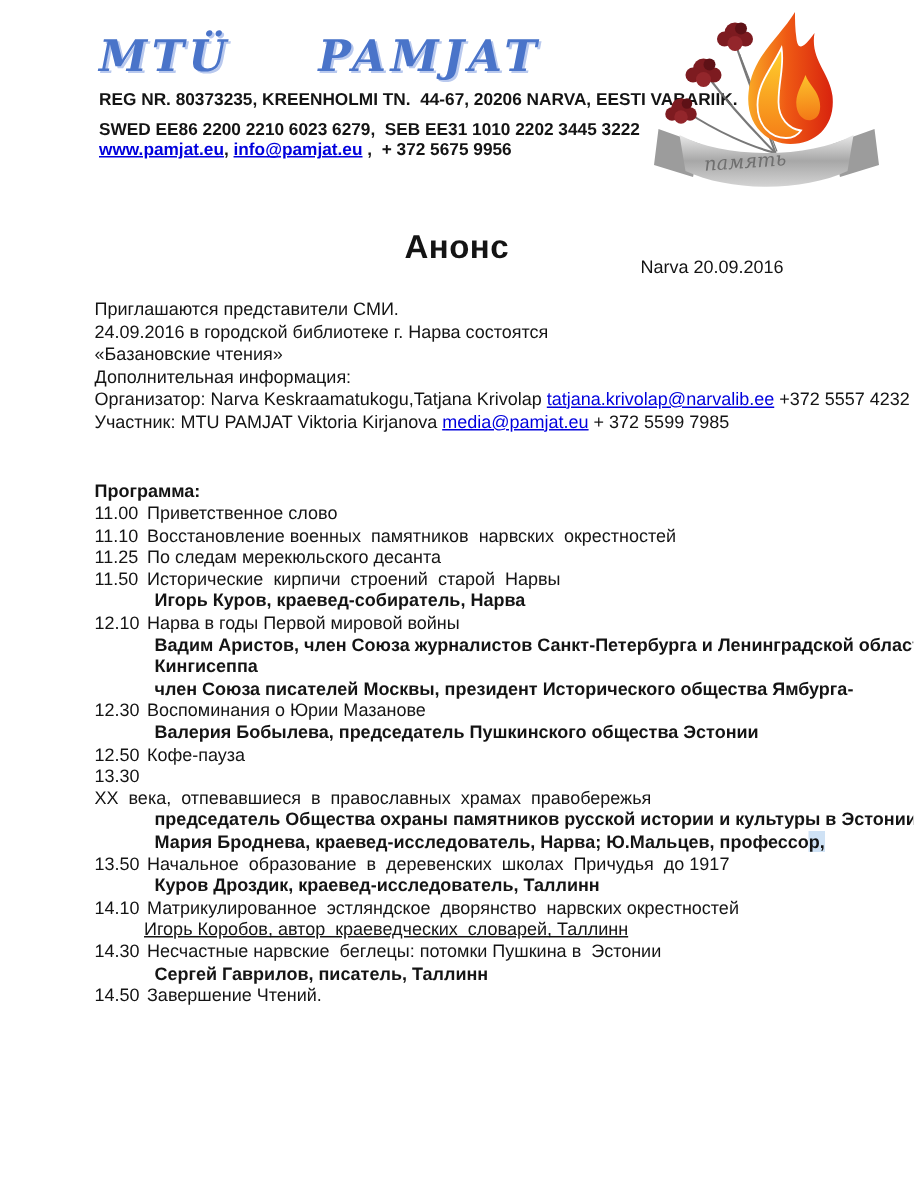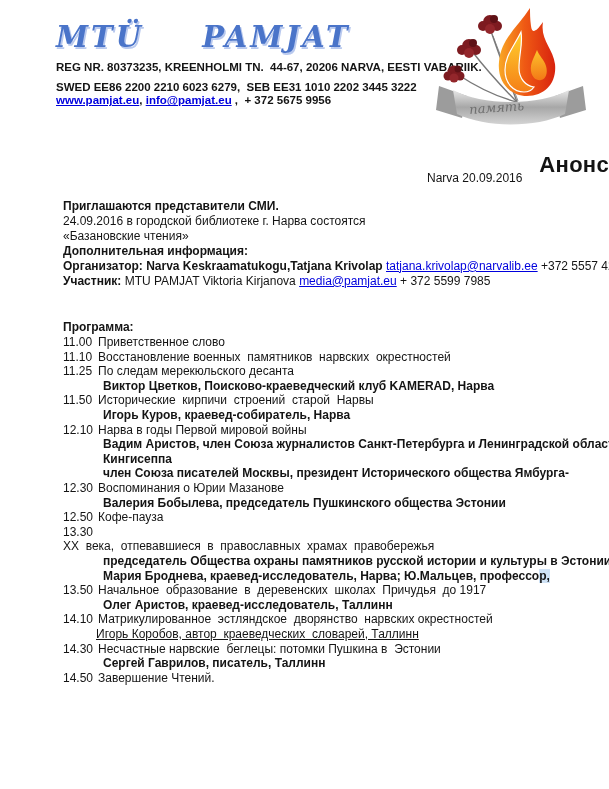--- a/index.html
+++ b/index.html
@@ -4,42 +4,42 @@
 <style>
   html,body{margin:0;padding:0;}
   body{
     width:609px;height:789px;background:#ffffff;position:relative;
     font-family:"Liberation Sans", sans-serif;color:#141414;
     -webkit-font-smoothing:antialiased;
   }
   .page{position:absolute;inset:0;overflow:hidden;background:#fff;}
 
   
-  .header-left{position:absolute;left:56px;top:20px;}
+  .header-left{position:absolute;left:66px;top:20px;}
   .org-script{
     font-family:"DejaVu Serif", serif;font-style:italic;font-weight:700;
     font-size:29px;color:#4a74c9;letter-spacing:3px;word-spacing:16px;
     text-shadow:1.5px 1.5px 0 #b9c9ee;white-space:pre;
   }
   .header-info{margin-top:6px;font-size:11.5px;font-weight:700;line-height:14.2px;white-space:pre;}
   .header-links{font-size:11.5px;font-weight:700;white-space:pre;}
   a.lnk{color:#0000dd;text-decoration:underline;cursor:pointer;}
   .logo-wrap{position:absolute;top:6px;right:20px;width:156px;height:124px;}
 
   .date-line{position:absolute;top:127px;left:427px;font-size:12px;white-space:pre;margin-top:44px;}
 
   .doc-title{
-    position:absolute;top:152px;left:0;right:0;text-align:right;
+    position:absolute;top:152px;left:0;right:0;text-align:center;
     font-size:22px;font-weight:700;letter-spacing:.3px;
   }
 
   
   .content{position:absolute;left:63px;top:199px;right:20px;font-size:12px;}
   .intro div{line-height:14.9px;white-space:pre;}
-  .b{font-weight:700;}
+  .b{font-weight:400;}
 
   .program{margin-top:8px;}
   .prog-heading{font-weight:700;line-height:14.6px;white-space:pre;margin-top:32px;}
   .prog-line{display:flex;line-height:14.6px;}
   .prog-time{width:35px;flex:none;white-space:pre;}
   .prog-text{white-space:pre;}
   .prog-line.speaker{padding-left:40px;font-weight:700;}
   .prog-line.speaker-plain{padding-left:33px;text-decoration:underline;}
   .prog-line.left{padding-left:0;}
   .hl{background:#cfe2f5;}
@@ -141,23 +141,20 @@
             <span class="prog-text">Приветственное слово</span>
           </div>
           <div class="prog-line topic">
             <span class="prog-time">11.10</span>
             <span class="prog-text">Восстановление военных  памятников  нарвских  окрестностей</span>
           </div>
           <div class="prog-line topic">
             <span class="prog-time">11.25</span>
             <span class="prog-text">По следам мерекюльского десанта</span>
           </div>
-          <div class="prog-line speaker">
-            <span class="prog-text">Виктор Цветков, Поисково-краеведческий клуб KAMERAD, Нарва</span>
-          </div>
           <div class="prog-line topic">
             <span class="prog-time">11.50</span>
             <span class="prog-text">Исторические  кирпичи  строений  старой  Нарвы</span>
           </div>
           <div class="prog-line speaker">
             <span class="prog-text">Игорь Куров, краевед-собиратель, Нарва</span>
           </div>
           <div class="prog-line topic">
             <span class="prog-time">12.10</span>
             <span class="prog-text">Нарва в годы Первой мировой войны</span>
@@ -192,21 +189,21 @@
             <span class="prog-text">председатель Общества охраны памятников русской истории и культуры в Эстонии</span>
           </div>
           <div class="prog-line speaker">
             <span class="prog-text">Мария Броднева, краевед-исследователь, Нарва; Ю.Мальцев, профессо<span class="hl">р,</span></span>
           </div>
           <div class="prog-line topic">
             <span class="prog-time">13.50</span>
             <span class="prog-text">Начальное  образование  в  деревенских  школах  Причудья  до 1917</span>
           </div>
           <div class="prog-line speaker">
-            <span class="prog-text">Олег Аристов, краевед-исследователь, Таллинн</span>
+            <span class="prog-text">Куров Дроздик, краевед-исследователь, Таллинн</span>
           </div>
           <div class="prog-line topic">
             <span class="prog-time">14.10</span>
             <span class="prog-text">Матрикулированное  эстляндское  дворянство  нарвских окрестностей</span>
           </div>
           <div class="prog-line speaker-plain">
             <span class="prog-text">Игорь Коробов, автор  краеведческих  словарей, Таллинн</span>
           </div>
           <div class="prog-line topic">
             <span class="prog-time">14.30</span>

